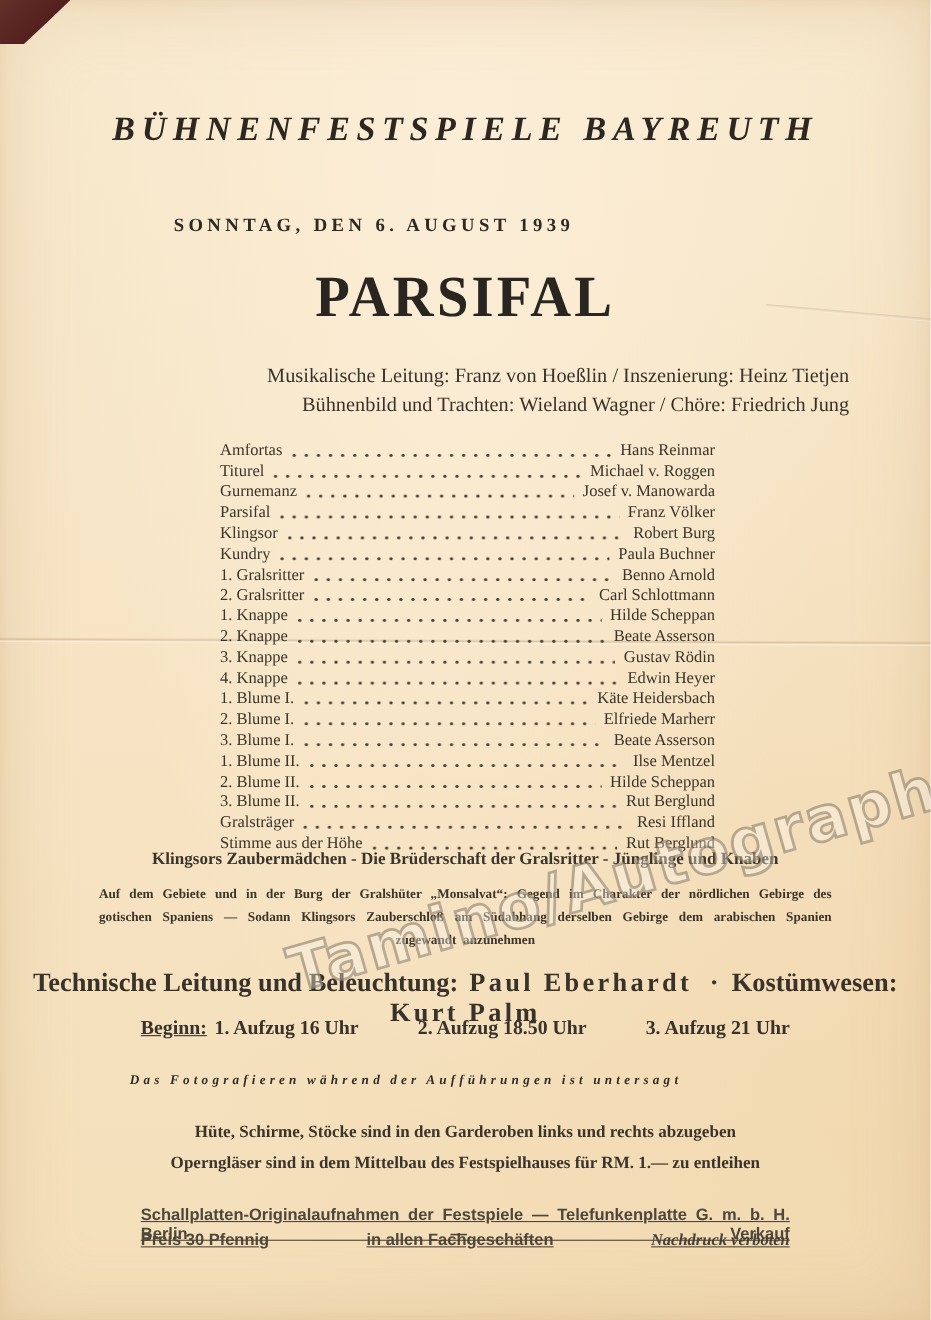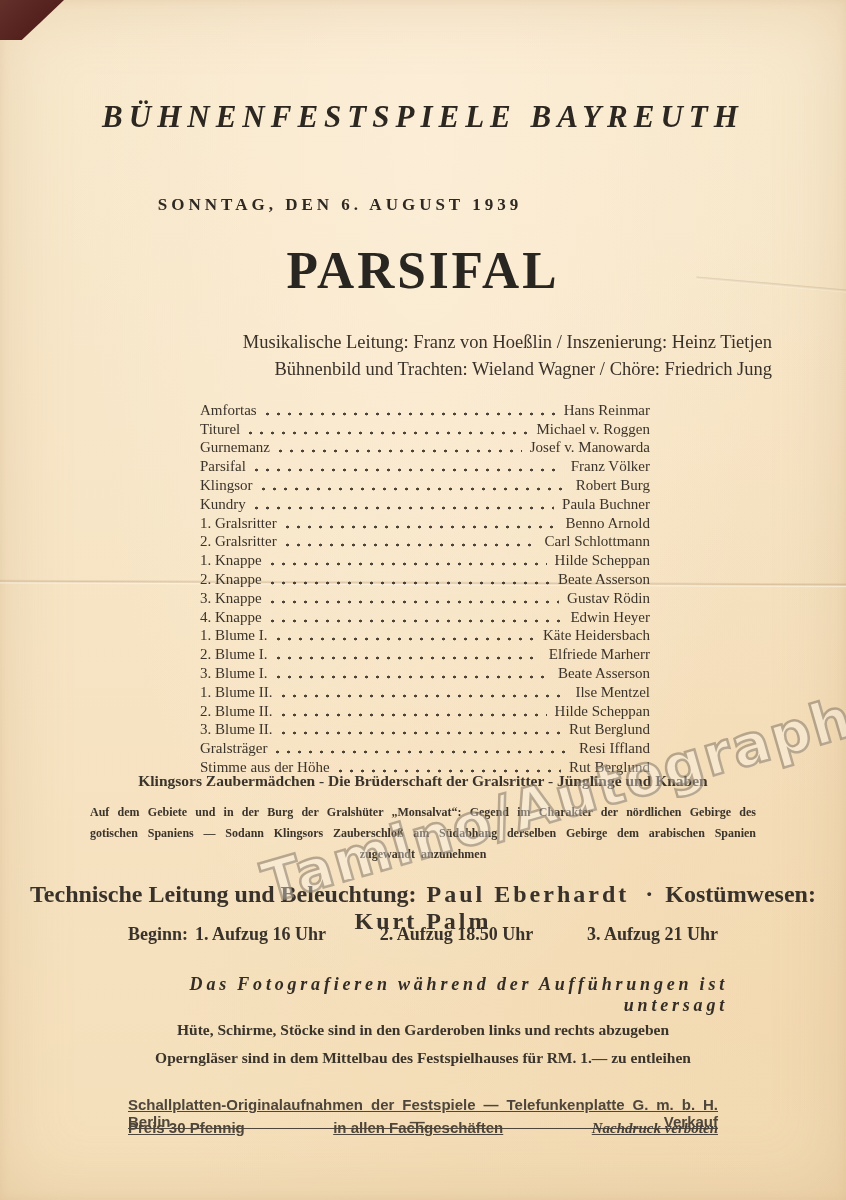--- a/index.html
+++ b/index.html
@@ -58,24 +58,24 @@
     font-size:12px; font-weight:700; line-height:21px; color:#3b342b;
     text-align:justify; text-align-last:center; word-spacing:3px; }
 
   .tech-line { left:0; top:881px; width:846px; text-align:center;
     font-size:24px; font-weight:700; color:#39322a; }
   .tech-line .spaced { letter-spacing:3px; margin:0 4px; }
   .tech-line .mid-dot { margin:0 6px; }
 
   .schedule { left:128px; top:924px; width:590px; display:flex;
     justify-content:space-between; font-size:18px; font-weight:700; color:#39322a; }
-  .schedule .lbl { margin-right:7px; }
-
-  .photo-notice { left:118px; top:974px; width:610px; text-align:right;
-    font-size:18px; font-style:italic; font-weight:700;
+  .schedule .lbl { margin-right:7px;text-decoration:underline; }
+
+  .photo-notice { left:118px; top:974px; width:610px; text-align:left;
+    font-size:12px; font-style:italic; font-weight:700;
     letter-spacing:3.8px; word-spacing:-1px; color:#332d25; }
 
   .notice { left:0; width:846px; text-align:center; font-size:15.5px;
     font-weight:700; color:#3b342b; }
   .notice-hats { top:1021px; }
   .notice-glasses { top:1049px; }
 
   .footer-sans { font-family:"Liberation Sans","DejaVu Sans",sans-serif;
     font-weight:700; color:#4e463a;text-decoration:underline; }
   .records-line { left:128px; top:1096px; width:590px; font-size:15px;

